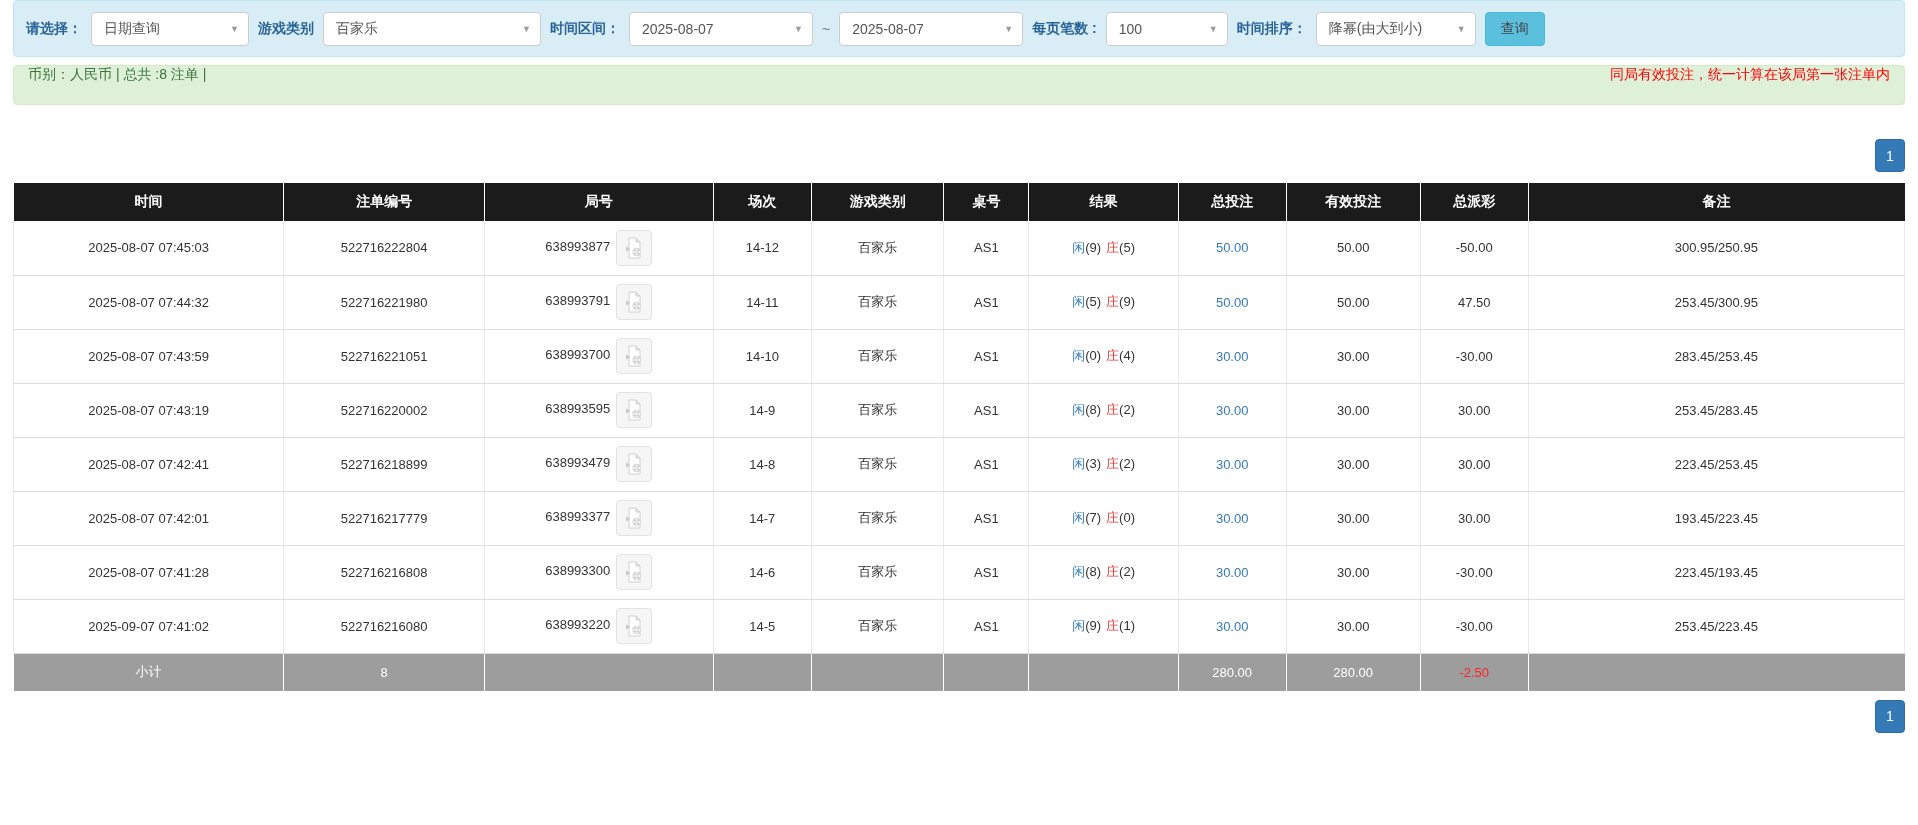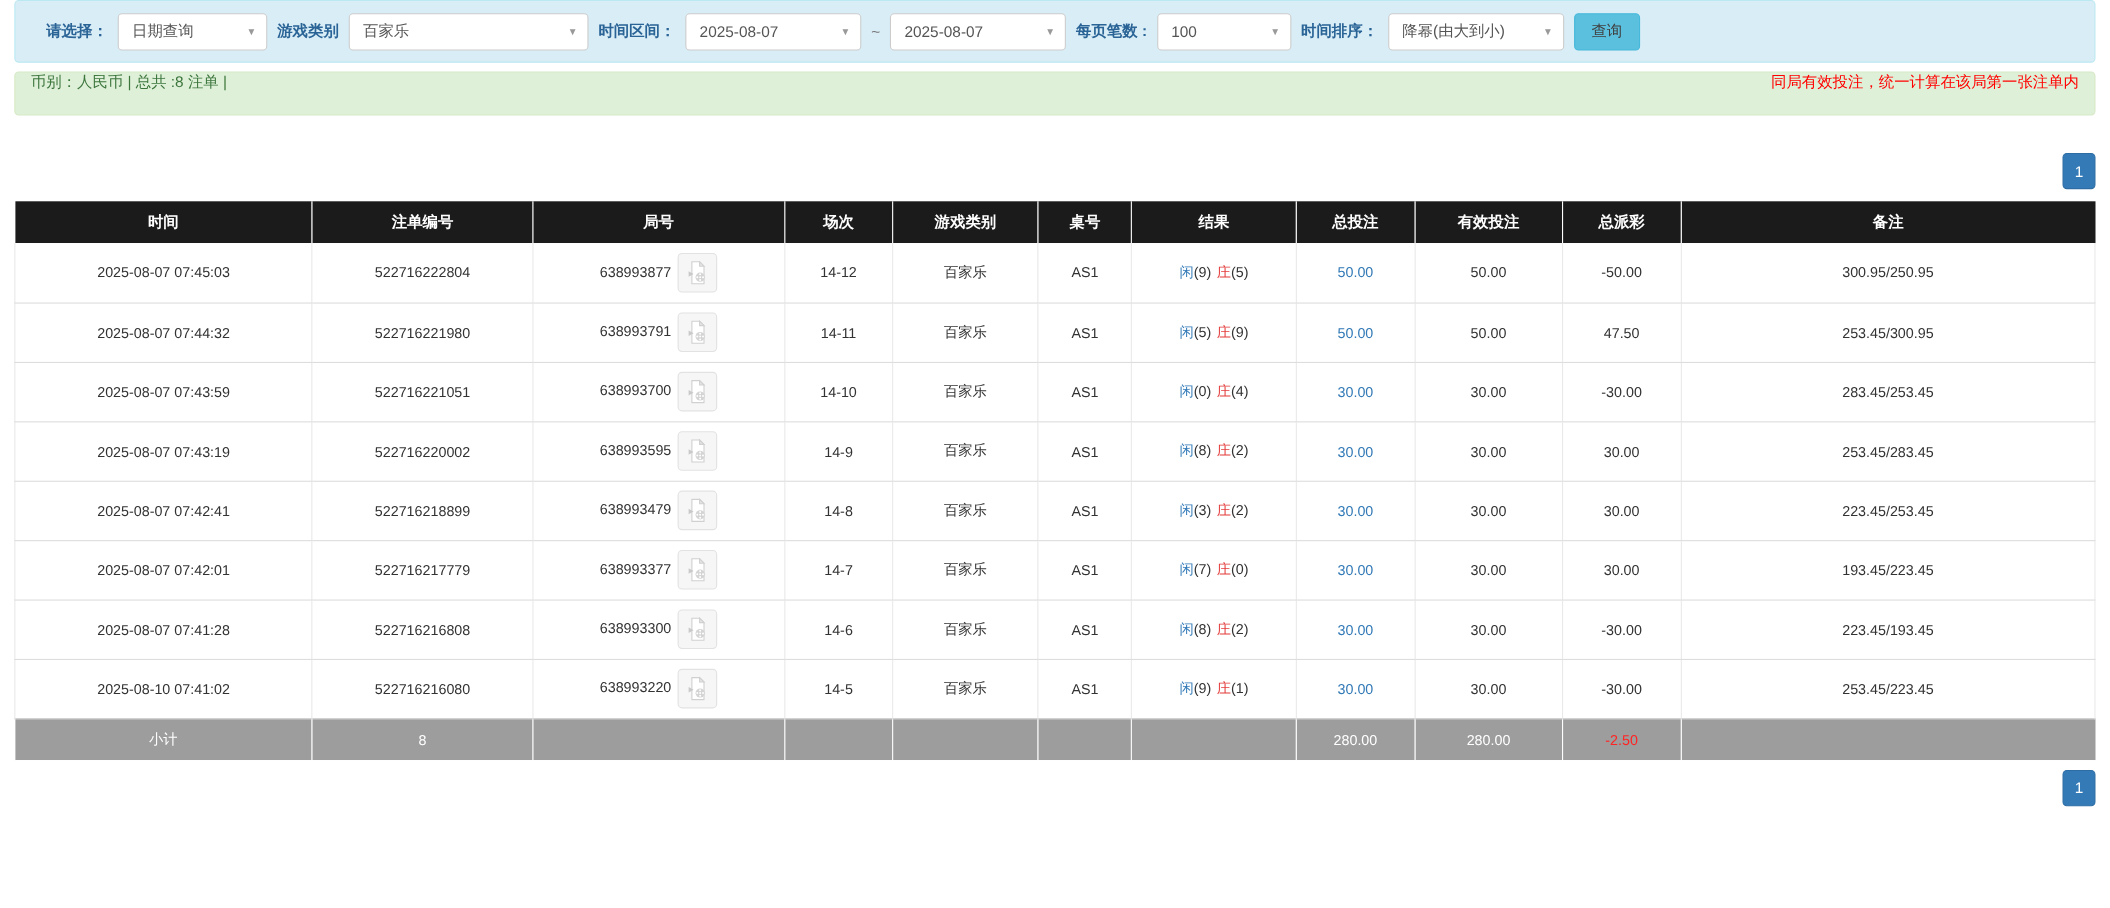--- a/index.html
+++ b/index.html
@@ -10,34 +10,34 @@
     font-family:"Liberation Sans","DejaVu Sans",sans-serif;
     font-size:13px;
   }
   .wrap { padding:0 13px; }
 
   h1.page-title { font-size:20px; font-weight:bold; color:#333; margin:9px 0 22px; }
 
   
   .filter-bar {
     background:#d9edf7; border:1px solid #bce8f1; border-radius:4px;
-    height:57px; padding:0 28px; display:flex; align-items:center; gap:9px;
+    height:57px; padding:0 12px; display:flex; align-items:center; gap:9px;
     margin-bottom:8px;
   }
   .flabel { color:#2a6496; font-weight:bold; font-size:14px; white-space:nowrap; }
   .tilde { color:#777; font-size:14px; }
   .select {
     background:#fff; border:1px solid #ccc; border-radius:4px; height:34px;
     display:flex; align-items:center; justify-content:space-between;
     padding:0 9px 0 12px; font-size:14px; color:#555; cursor:default;
   }
   .select .caret { color:#999; font-size:9px; margin-left:10px; }
-  .w-query { width:136px; }
+  .w-query { width:158px; }
   .w-game  { width:218px; }
-  .w-date  { width:160px;align-items:center; }
+  .w-date  { width:184px;align-items:center; }
   .w-size  { width:122px; }
   .w-sort  { width:160px; }
   .btn-query {
     background:#5bc0de; border:1px solid #46b8da; color:#404040; border-radius:4px;
     height:34px; padding:0 15px; font-size:14px; cursor:pointer;
   }
 
   
   .alert-success {
     background:#dff0d8; border:1px solid #d6e9c6; border-radius:4px;
@@ -392,21 +392,21 @@
     </td>
     <td>
       <a class="bet-link">30.00</a>
     </td>
     <td>30.00</td>
     <td class="payout neg">-30.00</td>
     <td>223.45/193.45</td>
   </tr>
 
   <tr>
-    <td>2025-08-10 07:41:02</td>
+    <td>2025-09-07 07:41:02</td>
     <td>522716216080</td>
     <td>
       <span>638993220</span><span class="video-btn">
               <svg width="20" height="22" viewBox="0 0 20 22" aria-hidden="true">
           <path d="M5 1 h7 l4 4 v16 h-11 z" fill="#ffffff" stroke="#d0d0d0" stroke-width="1"></path>
           <path d="M12 1 l4 4 h-4 z" fill="#e6e6e6" stroke="#d0d0d0" stroke-width="1"></path>
           <path d="M2 9.5 l4.5 2.5 -4.5 2.5 z" fill="#c9c9c9"></path>
           <circle cx="12.5" cy="15" r="4.2" fill="#d4d4d4"></circle>
           <circle cx="12.5" cy="15" r="0.9" fill="#ffffff"></circle>
           <circle cx="12.5" cy="12.4" r="0.9" fill="#ffffff"></circle>

